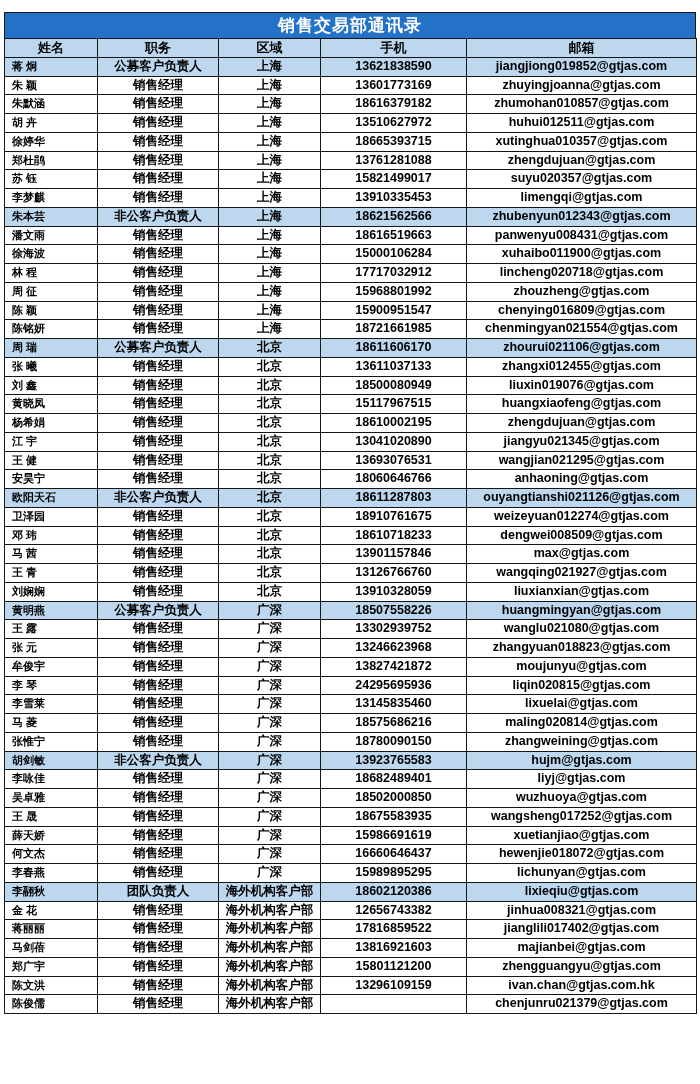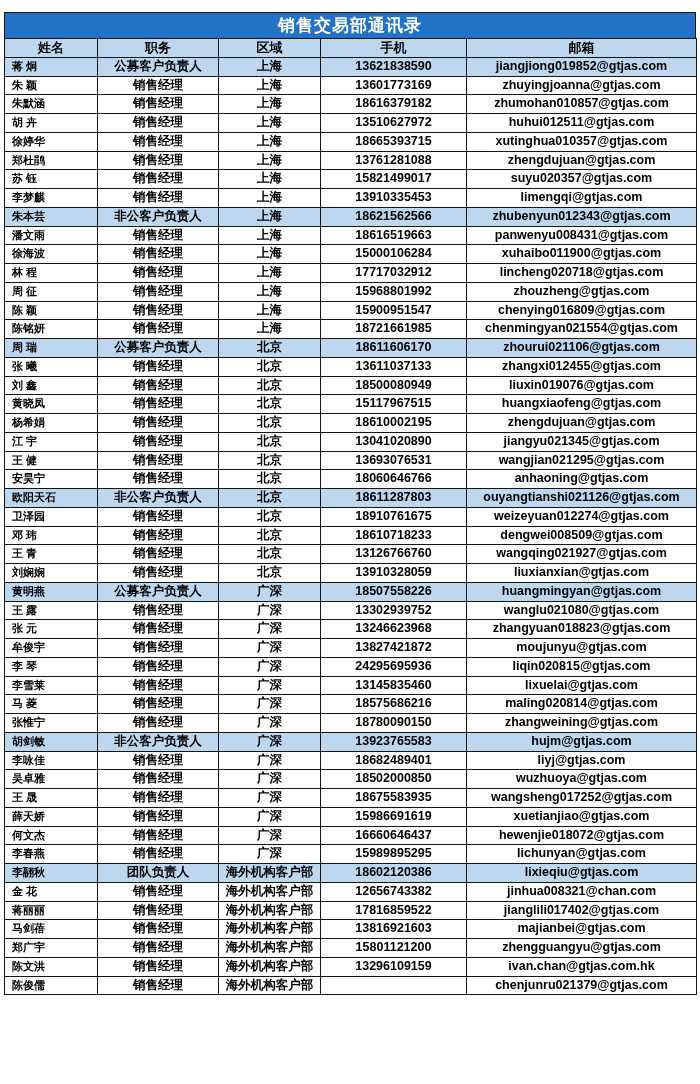--- a/index.html
+++ b/index.html
@@ -263,20 +263,27 @@
     <td>weizeyuan012274@gtjas.com</td>
   </tr>
         <tr>
     <td class="name">邓 玮</td>
     <td>销售经理</td>
     <td>北京</td>
     <td>18610718233</td>
     <td>dengwei008509@gtjas.com</td>
   </tr>
         <tr>
+    <td class="name">马 茜</td>
+    <td>销售经理</td>
+    <td>北京</td>
+    <td>13901157846</td>
+    <td>max@gtjas.com</td>
+  </tr>
+        <tr>
     <td class="name">王 青</td>
     <td>销售经理</td>
     <td>北京</td>
     <td>13126766760</td>
     <td>wangqing021927@gtjas.com</td>
   </tr>
         <tr>
     <td class="name">刘娴娴</td>
     <td>销售经理</td>
     <td>北京</td>
@@ -393,21 +400,21 @@
     <td>团队负责人</td>
     <td>海外机构客户部</td>
     <td>18602120386</td>
     <td>lixieqiu@gtjas.com</td>
   </tr>
         <tr>
     <td class="name">金 花</td>
     <td>销售经理</td>
     <td>海外机构客户部</td>
     <td>12656743382</td>
-    <td>jinhua008321@chan.com</td>
+    <td>jinhua008321@gtjas.com</td>
   </tr>
         <tr>
     <td class="name">蒋丽丽</td>
     <td>销售经理</td>
     <td>海外机构客户部</td>
     <td>17816859522</td>
     <td>jianglili017402@gtjas.com</td>
   </tr>
         <tr>
     <td class="name">马剑蓓</td>

